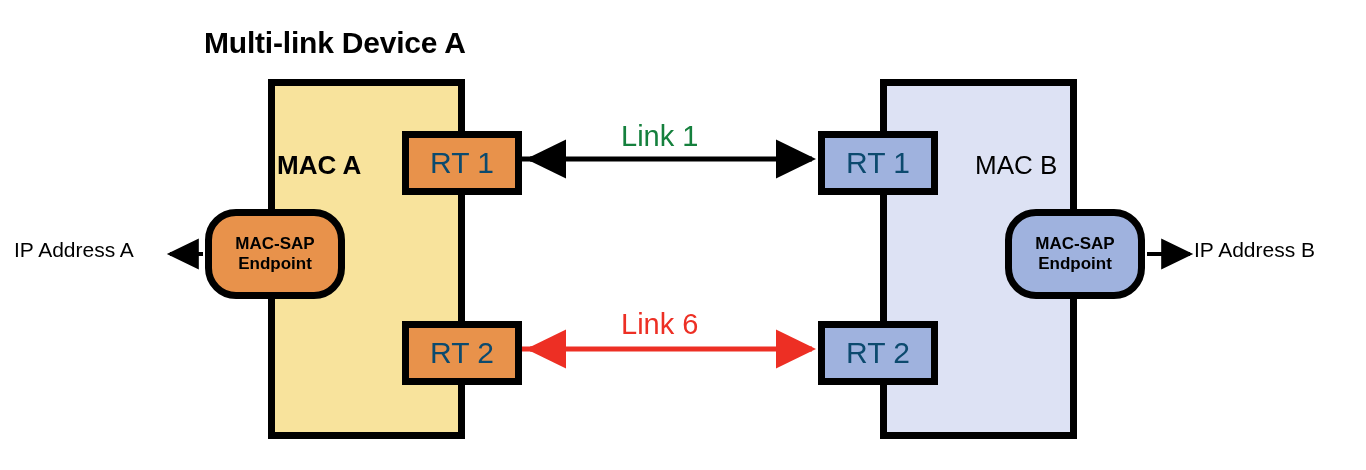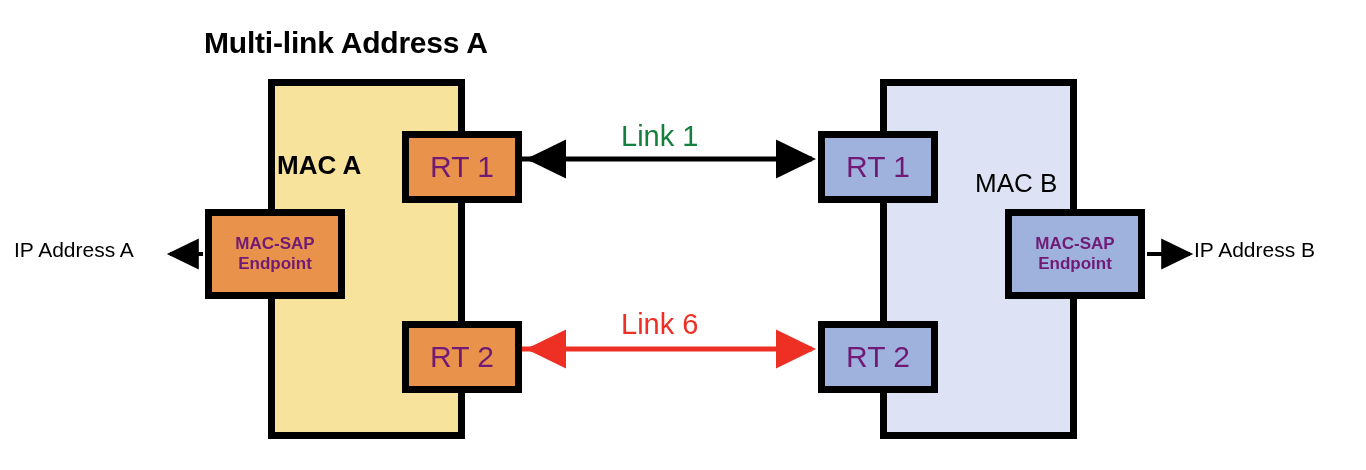--- a/index.html
+++ b/index.html
@@ -54,35 +54,36 @@
     position: absolute;
     border: 7px solid #000000;
     box-sizing: border-box;
     display: flex;
     align-items: center;
     justify-content: center;
     text-align: center;
   }
   .rt-box {
     width: 120px;
-    height: 72px;
+    height: 64px;
     font-family: "Liberation Sans", sans-serif;
     font-size: 30px;
     font-weight: normal;
-    color: #701a75;
+    color: #0c4a6e;
     line-height: 1;
   }
   .sap-box {
     width: 140px;
     height: 90px;
     font-family: "Liberation Sans", sans-serif;
     font-size: 17px;
     font-weight: bold;
-    color: #701a75;
+    color: #000000;
     line-height: 1.2;
+    border-radius: 31px;
   }
   .fill-orange-dark { background: #E8924B; }
   .fill-orange-rt   { background: #E8924B; }
   .fill-blue-rt     { background: #9FB2DE; }
   .fill-blue-sap    { background: #9FB2DE; }
 
   #rt1-a { left: 402px; top: 131px; }
   #rt2-a { left: 402px; top: 321px; }
   #rt1-b { left: 818px; top: 131px; }
   #rt2-b { left: 818px; top: 321px; }
@@ -100,21 +101,21 @@
   #link2-label { left: 621px; top: 308px; color: #ED2F24; }
 
   .mac-label {
     position: absolute;
     font-family: "Liberation Sans", sans-serif;
     font-size: 26px;
     color: #000000;
     white-space: nowrap;
   }
   #mac-a-label { left: 277px; top: 150px; font-weight: bold; }
-  #mac-b-label { left: 975px; top: 150px; margin-top: 18px; }
+  #mac-b-label { left: 975px; top: 150px; }
 
   .ip-label {
     position: absolute;
     font-family: "Liberation Sans", sans-serif;
     font-size: 21px;
     color: #000000;
     white-space: nowrap;
   }
   #ip-a-label { left: 14px; top: 238px; }
   #ip-b-label { left: 1194px; top: 238px; }
@@ -153,21 +154,21 @@
     <path d="M 944,137 C 974,150 978,215 998,254 C 978,293 974,358 944,371" fill="none" stroke="#000000" stroke-width="3.4"></path>
 
     <line x1="462" y1="159" x2="534" y2="159" stroke="#000000" stroke-width="5"></line>
     <line x1="462" y1="349" x2="534" y2="349" stroke="#ED2F24" stroke-width="5"></line>
   </svg>
 
   <div id="device-a-box" class="device-box"></div>
 
   <div id="device-b-box" class="device-box"></div>
 
-  <div id="title-a" class="device-title">Multi-link Address A</div>
+  <div id="title-a" class="device-title">Multi-link Device A</div>
 
   <div id="mac-a-label" class="mac-label">MAC A</div>
   <div id="mac-b-label" class="mac-label">MAC B</div>
 
   <div id="sap-a" class="node-box sap-box fill-orange-dark">
     <div>
       <div>MAC-SAP</div>
       <div>Endpoint</div>
     </div>
   </div>

